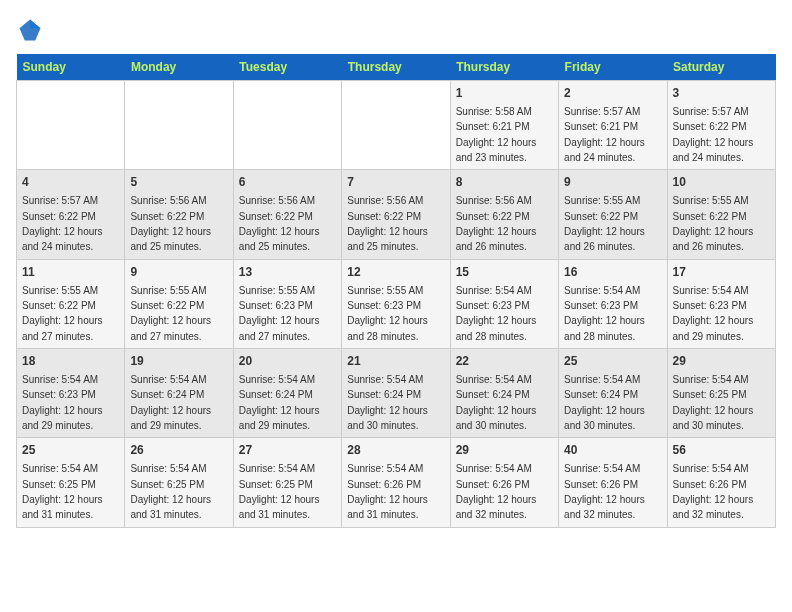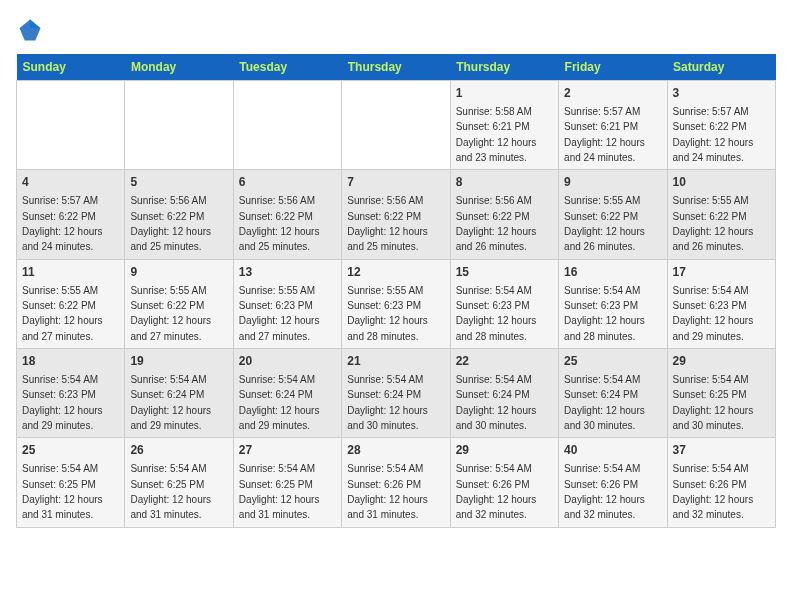--- a/index.html
+++ b/index.html
@@ -248,19 +248,19 @@
 Daylight: 12 hours
 and 31 minutes.</span></td>
         <td><span class="day-number">29</span><span class="day-detail" style="white-space: pre-line;">Sunrise: 5:54 AM
 Sunset: 6:26 PM
 Daylight: 12 hours
 and 32 minutes.</span></td>
         <td><span class="day-number">40</span><span class="day-detail" style="white-space: pre-line;">Sunrise: 5:54 AM
 Sunset: 6:26 PM
 Daylight: 12 hours
 and 32 minutes.</span></td>
-        <td><span class="day-number">37</span><span class="day-detail" style="white-space: pre-line;">Sunrise: 5:54 AM
+        <td><span class="day-number">56</span><span class="day-detail" style="white-space: pre-line;">Sunrise: 5:54 AM
 Sunset: 6:26 PM
 Daylight: 12 hours
 and 32 minutes.</span></td>
       </tr>
     </tbody>
 </table>
 
 </body></html>

